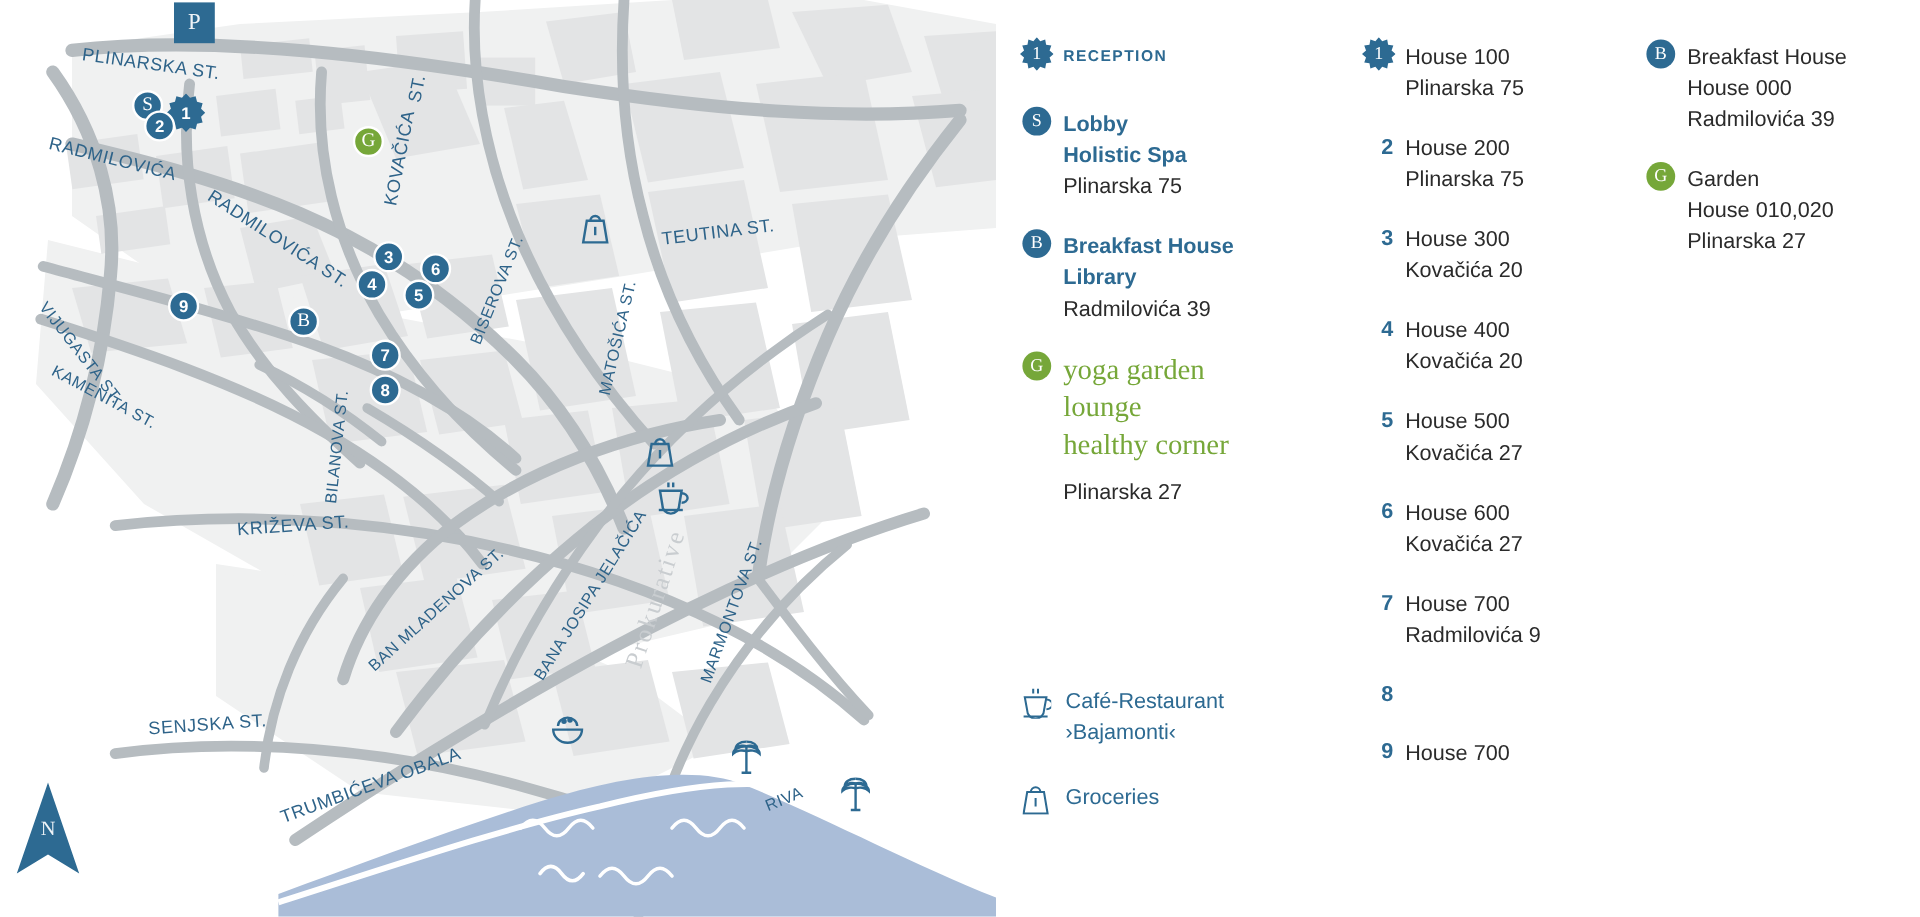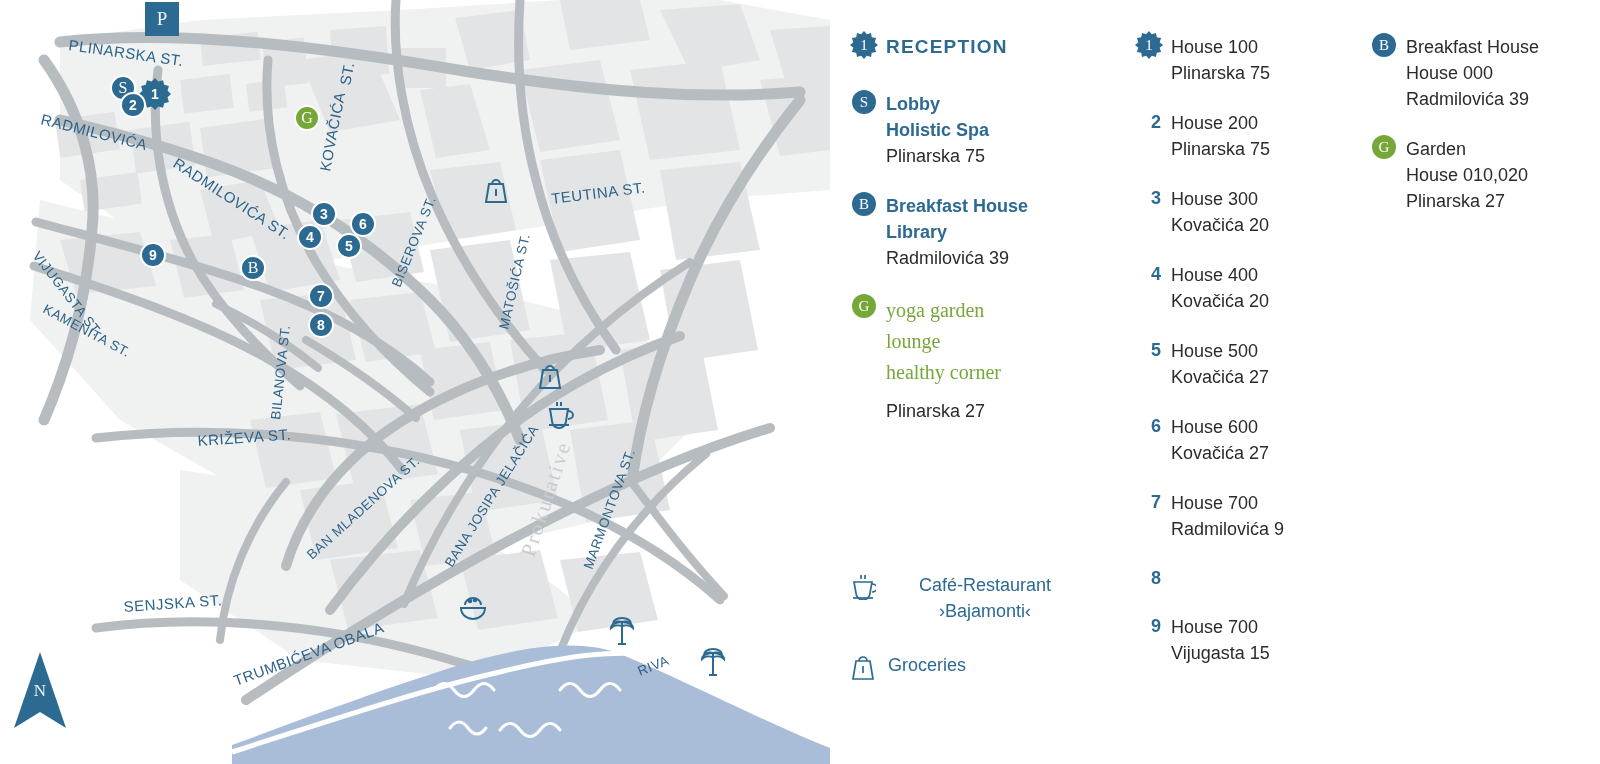--- a/index.html
+++ b/index.html
@@ -41,24 +41,24 @@
             display:flex;align-items:center;justify-content:center;font-family:"Liberation Serif",serif;
             font-size:15px;margin-right:10px;margin-top:-1px;}
   .lg-badge.green{background:#76a739;}
   .lg-badge.star{background:transparent;position:relative;}
   .lg-badge.star .starbg{position:absolute;left:-2px;top:-2px;}
   .lg-badge.star .t{position:relative;z-index:2;color:#fff;font-family:"Liberation Serif",serif;font-size:15px;}
   .lg-num{flex:0 0 auto;width:24px;text-align:right;margin-right:10px;color:#2d6a92;
           font-size:18px;font-weight:700;font-family:"Liberation Sans",sans-serif;line-height:24px;}
   .lg-text{flex:1 1 auto;line-height:26px;}
   .lg-title{color:#2d6a92;font-weight:700;font-size:18px;letter-spacing:.3px;}
-  .lg-title.big{font-size:19px;letter-spacing:1.2px;}
+  .lg-title.big{font-size:13px;letter-spacing:1.2px;}
   .lg-strong{color:#2d6a92;font-weight:700;font-size:18px;display:block;}
   .lg-plain{color:#2b2b2b;font-size:18px;display:block;font-weight:400;}
-  .lg-green{color:#76a739;font-family:"Liberation Serif",serif;font-size:20px;display:block;line-height:31px;}
+  .lg-green{color:#76a739;font-family:"Liberation Serif",serif;font-size:24px;display:block;line-height:31px;}
   .lg-blue-plain{color:#2d6a92;font-size:18px;display:block;font-weight:400;}
   .lg-icon{flex:0 0 auto;width:26px;height:28px;margin-right:10px;display:flex;align-items:flex-start;}
   .gap-top{margin-top:10px;}
 </style>
 </head>
 <body>
 
 <div id="root">
 
   <div id="map-panel">
@@ -312,21 +312,21 @@
             <div class="lg-badge green">G</div>
             <div class="lg-text">
               <span class="lg-green">yoga garden</span>
               <span class="lg-green">lounge</span>
               <span class="lg-green">healthy corner</span>
               <span class="lg-plain gap-top">Plinarska 27</span>
             </div>
           </div>
         </div>
       <div id="col-a-bottom" style="margin-top:148px;">
-          <div class="lg-item" style="margin-bottom: 28px; text-align: center;">
+          <div class="lg-item" style="margin-bottom: 28px;">
             <div class="lg-icon">
               <svg width="24" height="28" viewBox="0 0 24 28" fill="none" stroke="#2d6a92" stroke-width="1.7">
                 <path d="M2,10 L20,10 L18,21 a6,6 0 0 1 -14,0 Z"></path>
                 <path d="M20,12 a5,4 0 0 1 0,8"></path>
                 <path d="M1,26 L21,26"></path>
                 <path d="M9,3 L9,7 M13,3 L13,7"></path>
               </svg>
             </div>
             <div class="lg-text">
               <span class="lg-blue-plain">Café-Restaurant</span>
@@ -403,21 +403,20 @@
               <span class="lg-plain">Radmilovića 9</span>
             </div>
           </div>
           <div class="lg-item" style="margin-bottom: 24px;">
             <div class="lg-num">8</div>
           </div>
           <div class="lg-item" style="margin-bottom: 24px;">
             <div class="lg-num">9</div>
             <div class="lg-text">
               <span class="lg-plain">House 700</span>
-              <span class="lg-plain">Vijugasta 15</span>
             </div>
           </div>
         </div>
     </div>
     <div class="col" id="col-c">
       <div id="col-c-items">
           <div class="lg-item" style="margin-bottom: 24px;">
             <div class="lg-badge">B</div>
             <div class="lg-text">
               <span class="lg-plain">Breakfast House</span>

